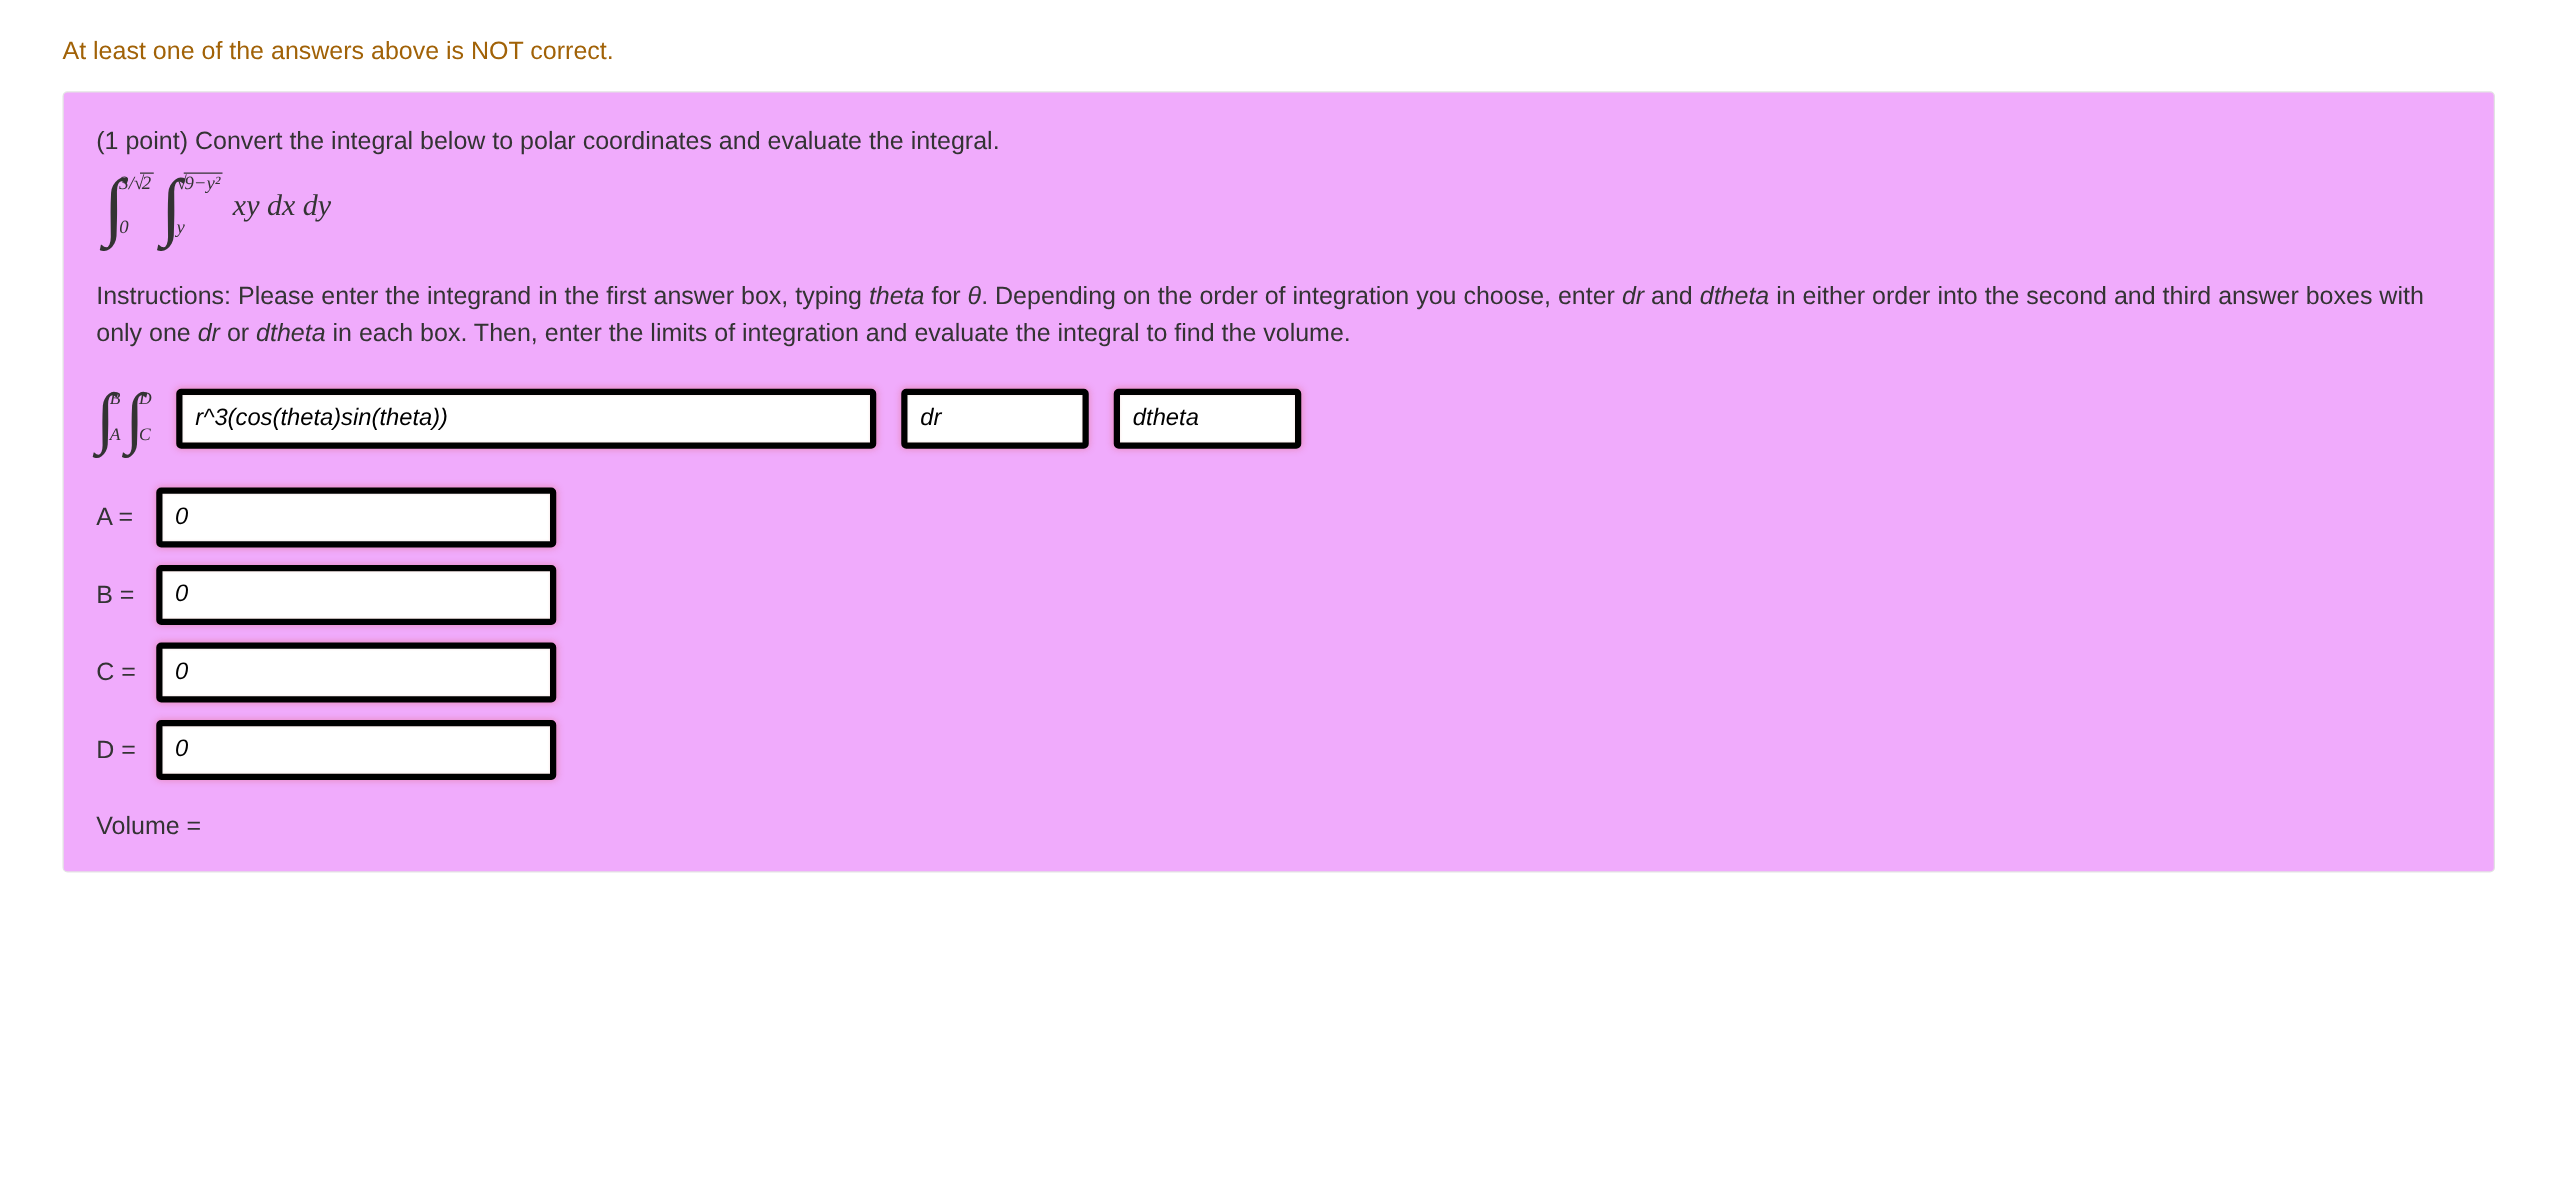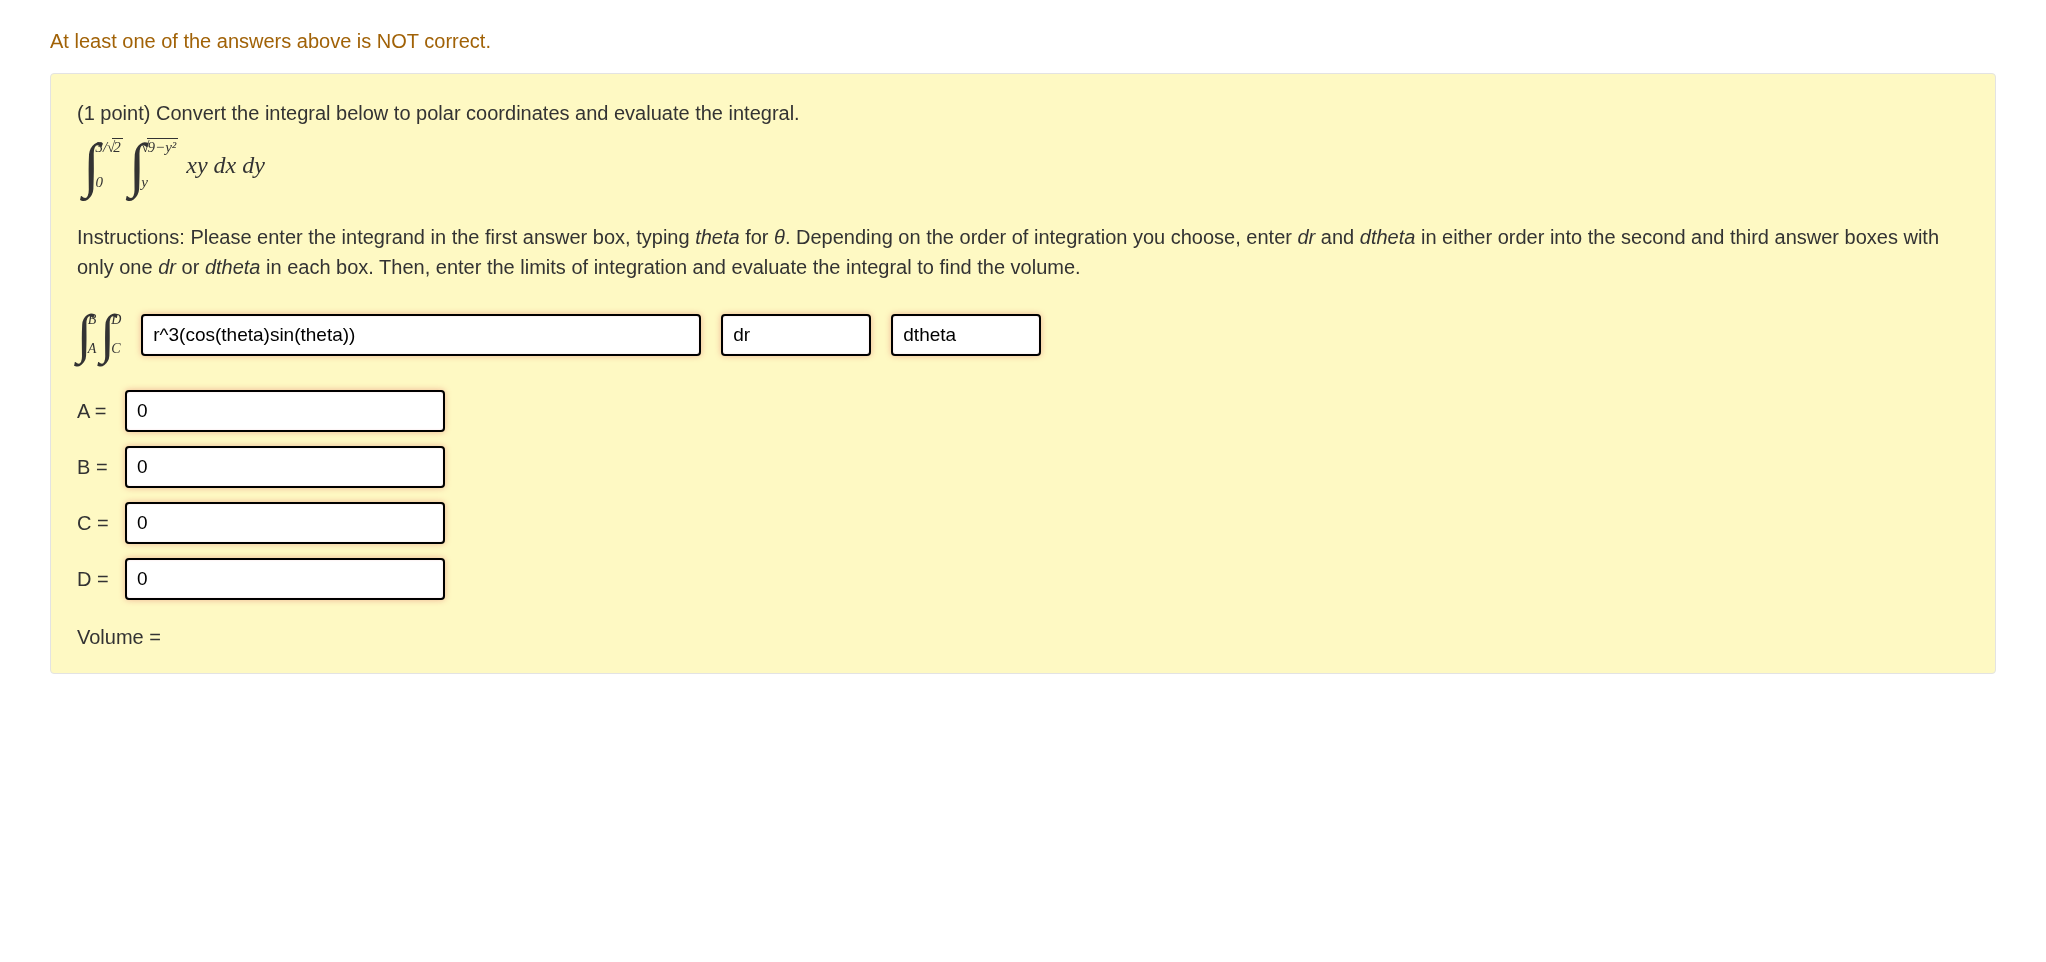--- a/index.html
+++ b/index.html
@@ -9,21 +9,21 @@
     font-family: "Helvetica Neue", Helvetica, Arial, sans-serif;
     font-size: 20px;
     color: #333;
     background: #fff;
   }
   .error-msg {
     color: #a16207;
     margin-bottom: 20px;
   }
   .problem-panel {
-    background: #fef9c3;
+    background: #f0abfc;
     border: 1px solid #e3e3e3;
     border-radius: 4px;
     padding: 24px 26px;
   }
   .problem-text {
     margin: 0 0 8px 0;
     line-height: 1.5;
   }
   .integral-display {
     font-family: "Times New Roman", serif;
@@ -94,22 +94,23 @@
     font-family: inherit;
     outline: none;
   }
   .input.wide { width: 560px; }
   .input.med { width: 150px; }
   .input.limit { width: 320px; }
   .input.vol { width: 580px; }
 
   
   .incorrect {
-    border: 2px solid #000000;
+    border: 5px solid #000000;
     box-shadow: 0 0 6px rgba(220,80,80,0.4), inset 0 0 2px rgba(220,80,80,0.2);
+    font-style: italic;
   }
   .correct {
     border: 1px solid #a8d8a8;
     box-shadow: 0 0 6px rgba(80,180,80,0.4), inset 0 0 2px rgba(80,180,80,0.2);
   }
 
   .limits-block { margin-bottom: 26px; }
   .limit-row {
     display: flex;
     align-items: center;

